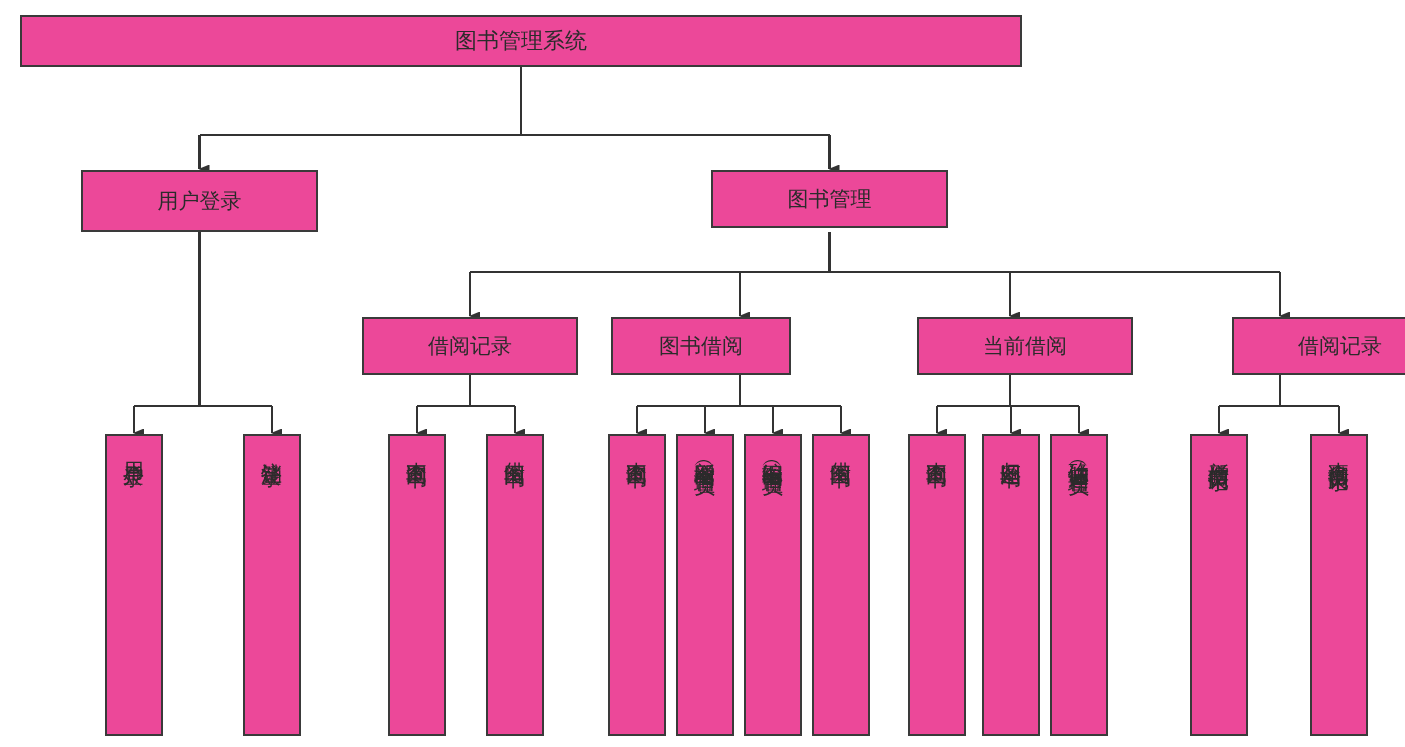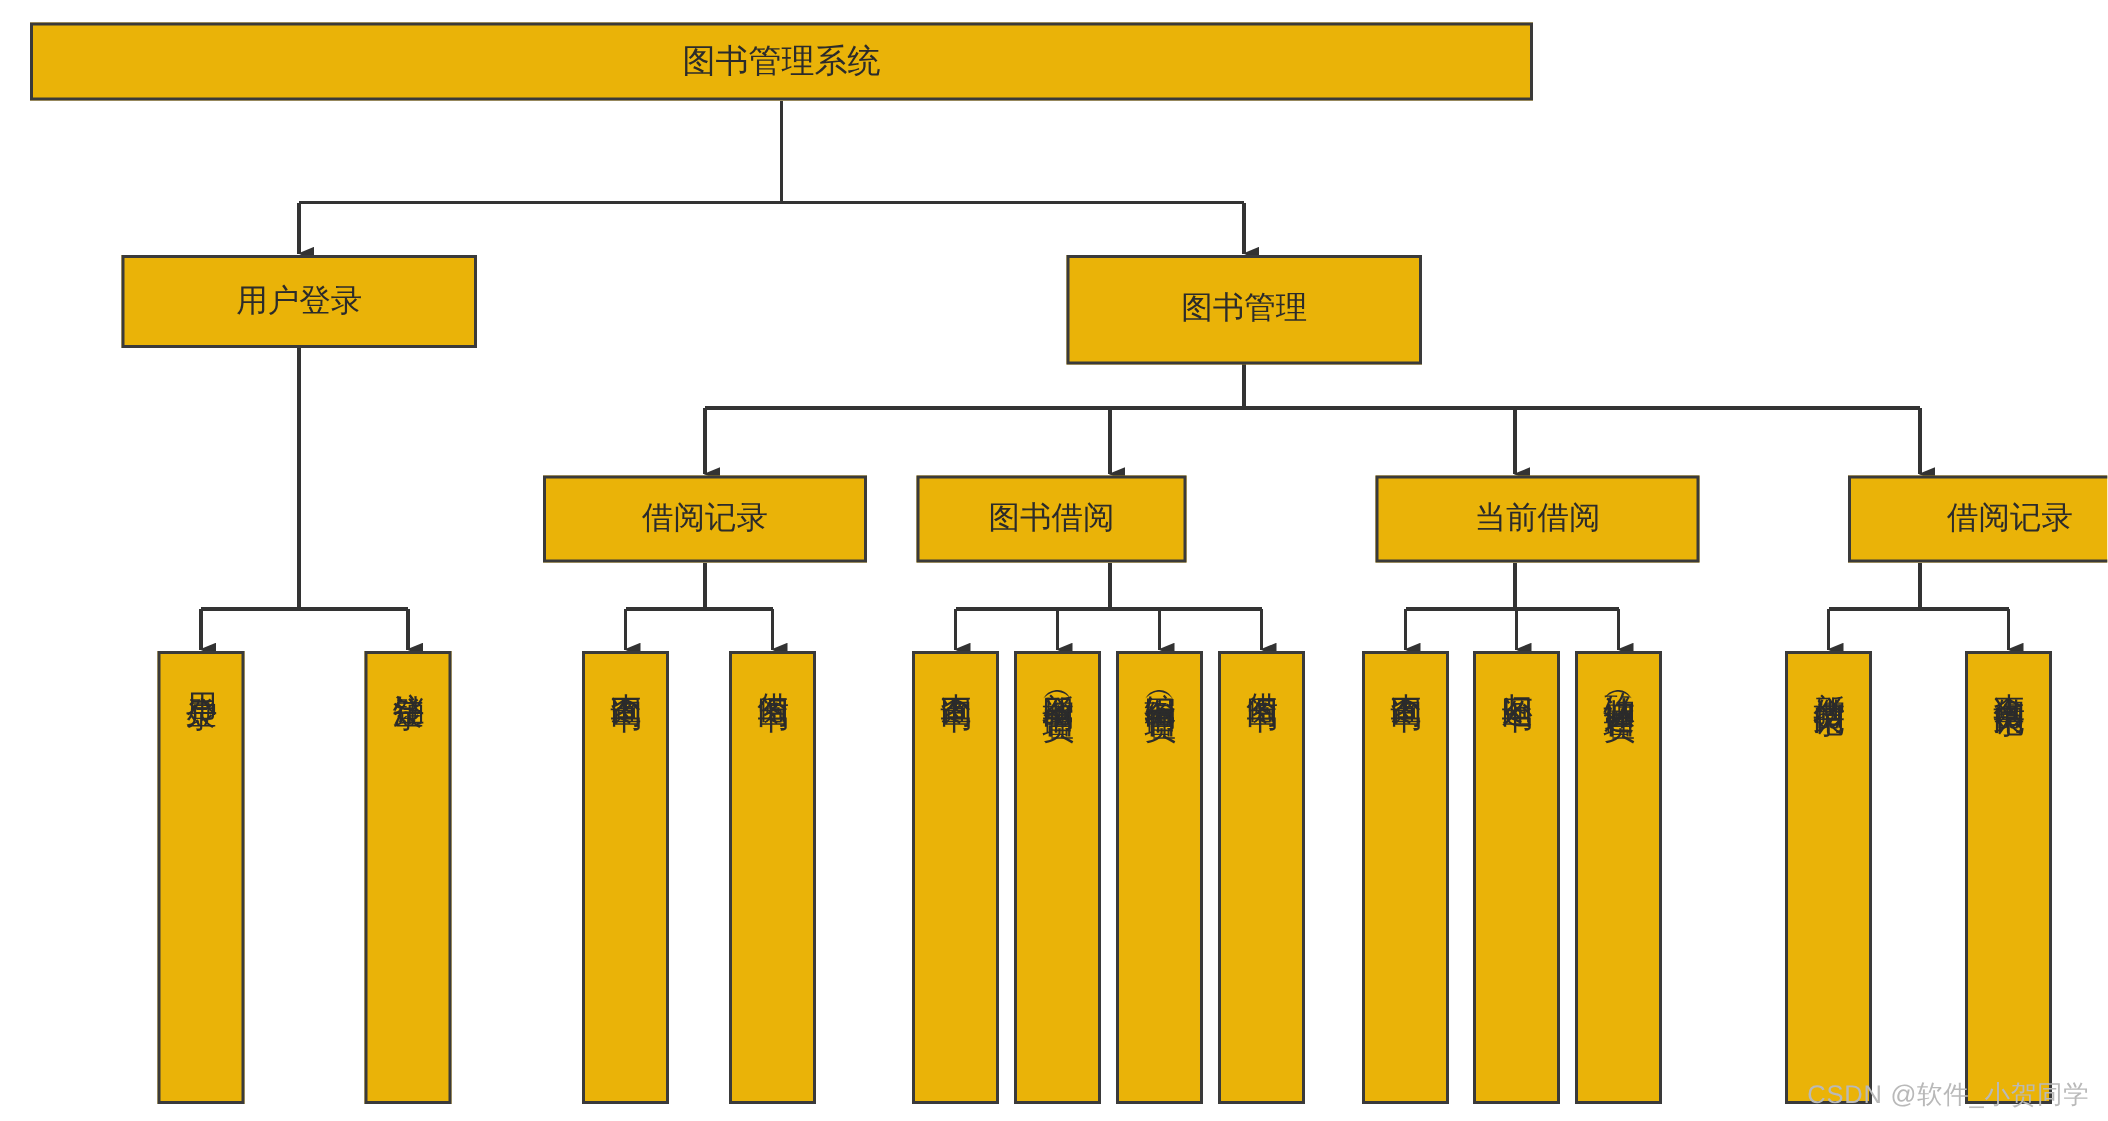--- a/index.html
+++ b/index.html
@@ -21,21 +21,21 @@
     position: absolute;
     left: 0;
     top: 0;
     width: 1405px;
     height: 747px;
     pointer-events: none;
   }
   .node {
     position: absolute;
     box-sizing: border-box;
-    background: #eab308;
+    background: #ec4899;
     border: 2px solid #3a3a3a;
     display: flex;
     align-items: center;
     justify-content: center;
     color: #2b2b2b;
     z-index: 2;
   }
   .node .label {
     display: block;
     line-height: 1.18;
@@ -122,21 +122,21 @@
       </g>
   </svg>
 
   <div id="node-layer">
       <div class="node horiz root" style="left: 20px; top: 15px; width: 1002px; height: 52px;">
         <span class="label">图书管理系统</span>
       </div>
       <div class="node horiz" style="left: 81px; top: 170px; width: 237px; height: 62px;">
         <span class="label">用户登录</span>
       </div>
-      <div class="node horiz" style="left: 711px; top: 170px; width: 237px; height: 73px;">
+      <div class="node horiz" style="left: 711px; top: 170px; width: 237px; height: 58px;">
         <span class="label">图书管理</span>
       </div>
       <div class="node horiz" style="left: 362px; top: 317px; width: 216px; height: 58px;">
         <span class="label">借阅记录</span>
       </div>
       <div class="node horiz" style="left: 611px; top: 317px; width: 180px; height: 58px;">
         <span class="label">图书借阅</span>
       </div>
       <div class="node horiz" style="left: 902px; top: 317px; width: 216px; height: 58px; margin-left: 15px;">
         <span class="label">当前借阅</span>
@@ -178,15 +178,14 @@
         <span class="label">确认归还（管理员）</span>
       </div>
       <div class="node vert" style="left: 1190px; top: 434px; width: 58px; height: 302px;">
         <span class="label">新增借阅记录</span>
       </div>
       <div class="node vert" style="left: 1310px; top: 434px; width: 58px; height: 302px;">
         <span class="label">查询借阅记录</span>
       </div>
     </div>
 
-  <div id="watermark">CSDN @软件_小贺同学</div>
 
 </div>
 
 </body></html>

